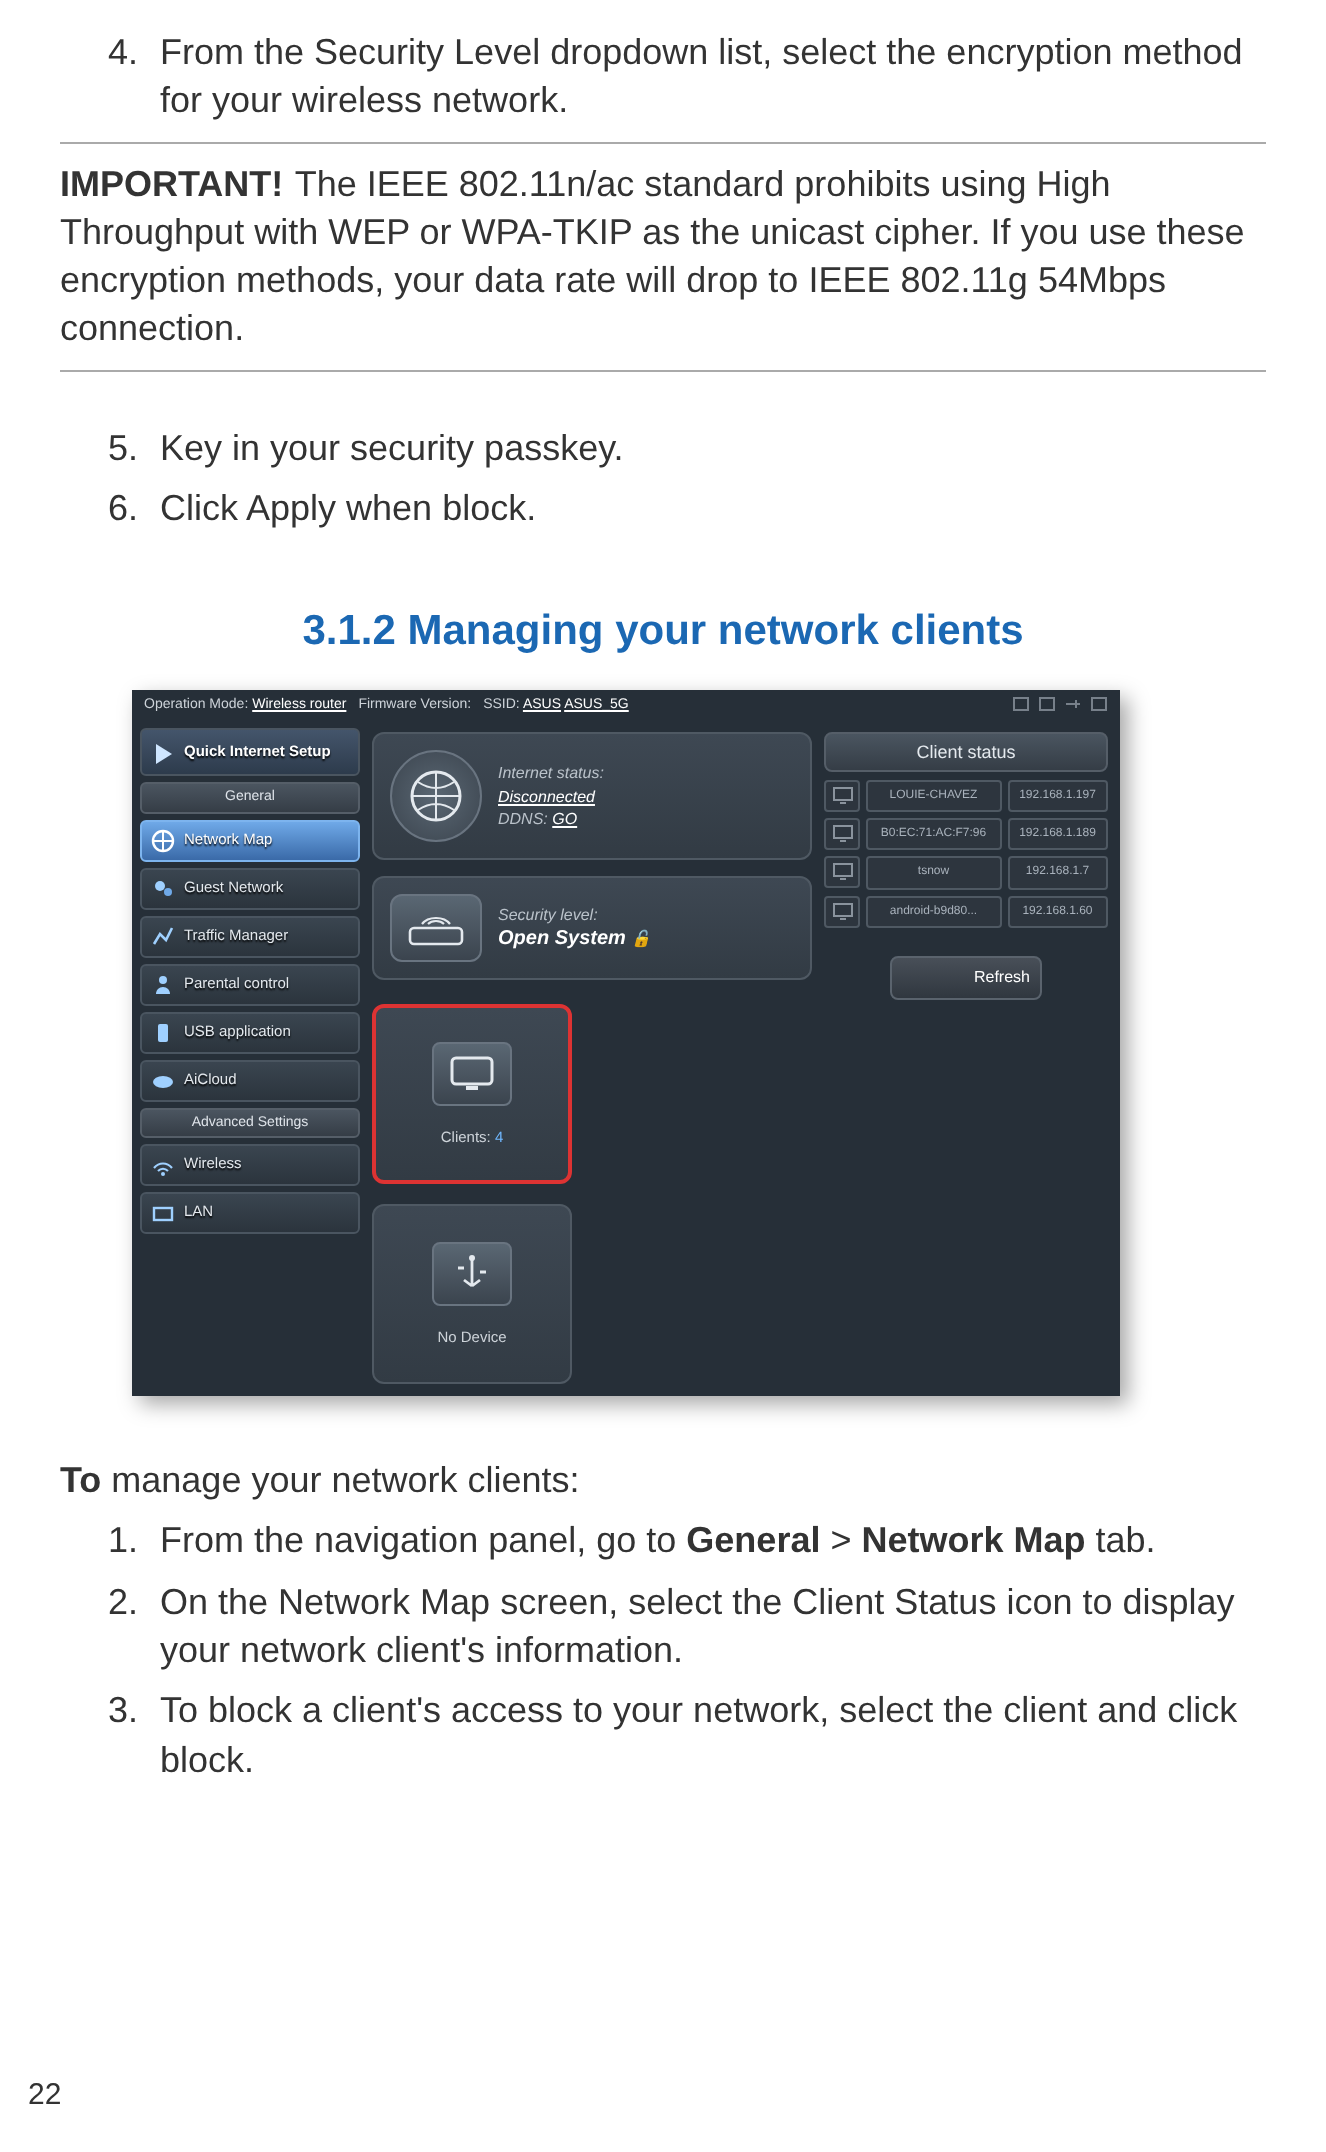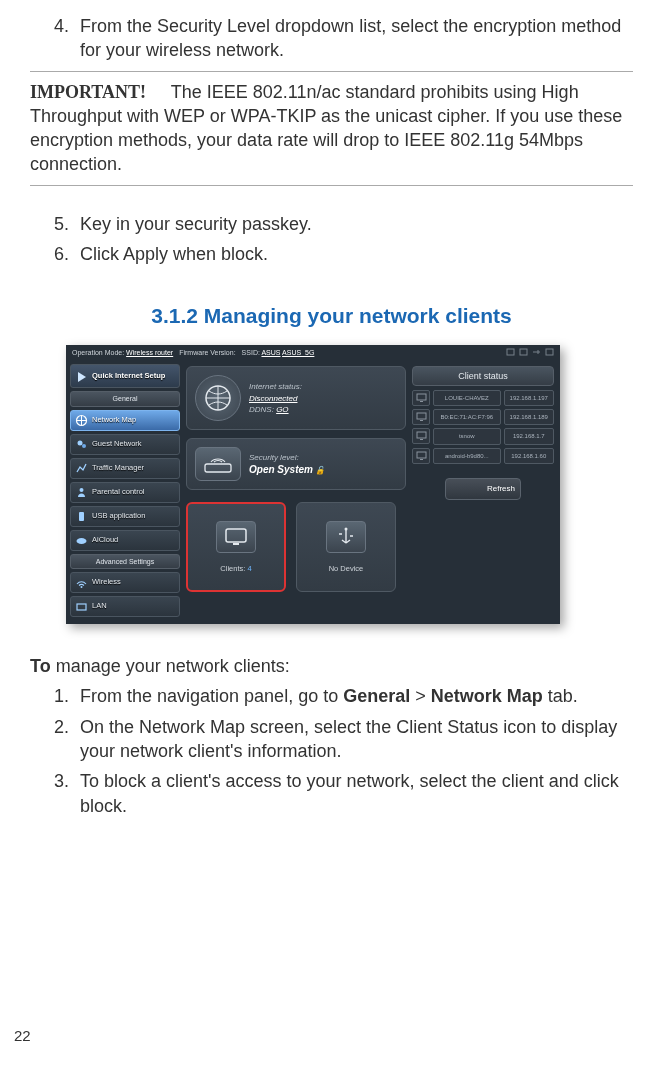--- a/index.html
+++ b/index.html
@@ -16,21 +16,21 @@
   }
   .step { display: flex; margin: 6px 0 6px 24px; }
   .step .num { min-width: 26px; }
   .step .txt { flex: 1; }
   .important-box {
     border-top: 1px solid #aaa;
     border-bottom: 1px solid #aaa;
     padding: 8px 0;
     margin: 8px 0 26px 0;
   }
-  .important-box .lbl { font-weight: 700; margin-right: 20px; font-family: Liberation Serif, serif; }
+  .important-box .lbl { font-weight: 700; margin-right: 1px; }
   .section-heading {
     color: #1b68b3;
     font-weight: 700;
     font-size: 21px;
     margin: 36px 0 14px 0;
     text-align: center;
   }
   .screenshot-wrap {
     margin: 0 0 30px 36px;
     width: 494px;
@@ -104,21 +104,21 @@
     width: 46px; height:34px; border-radius:6px;
     background: linear-gradient(#5a6773,#3b444e);
     display:flex; align-items:center; justify-content:center;
     border:1px solid #697480;
   }
   .cardtxt { font-size:8px; line-height:1.4;font-style:italic; }
   .cardtxt .l1 { color:#bac2ca; }
   .cardtxt .l2 { color:#fff; text-decoration:underline; }
   .cardtxt .l3 { color:#bac2ca; }
   .cardtxt .l3 .lnk { color:#fff; text-decoration:underline; }
-  .two-small { display:flex; gap:10px; margin-top:4px; }
+  .two-small { display:flex; gap:10px; margin-top:4px;flex-direction:column; }
   .smallicon { width:40px; height:32px; border-radius:4px; background:linear-gradient(#5a6773,#3b444e); border:1px solid #697480; display:flex; align-items:center; justify-content:center;}
   .small-lbl { font-size:7.5px; color:#cdd3d9; margin-top:3px;}
   .small-lbl .num4 { color:#6fb8ff; }
   .right-col { flex:1; }
   .client-title {
     background: linear-gradient(#4a5560,#353d46);
     border:1px solid #555e68;
     border-radius:4px;
     text-align:center;
     padding:3px;
@@ -158,21 +158,21 @@
     font-size:8px;
     color:#fff;
     margin:14px auto 0 auto;
     width:76px;
   }
   .intro { margin: 0 0 6px 0; }
   .intro b { font-weight:700; }
   .bold { font-weight:700; }
   .page-num {
     position:absolute;
-    bottom:30px;
+    bottom:18px;
     left:14px;
     font-size:15px;
     color:#333;
   }
   
   svg { display:block; }
 </style>
 </head>
 <body>
 

